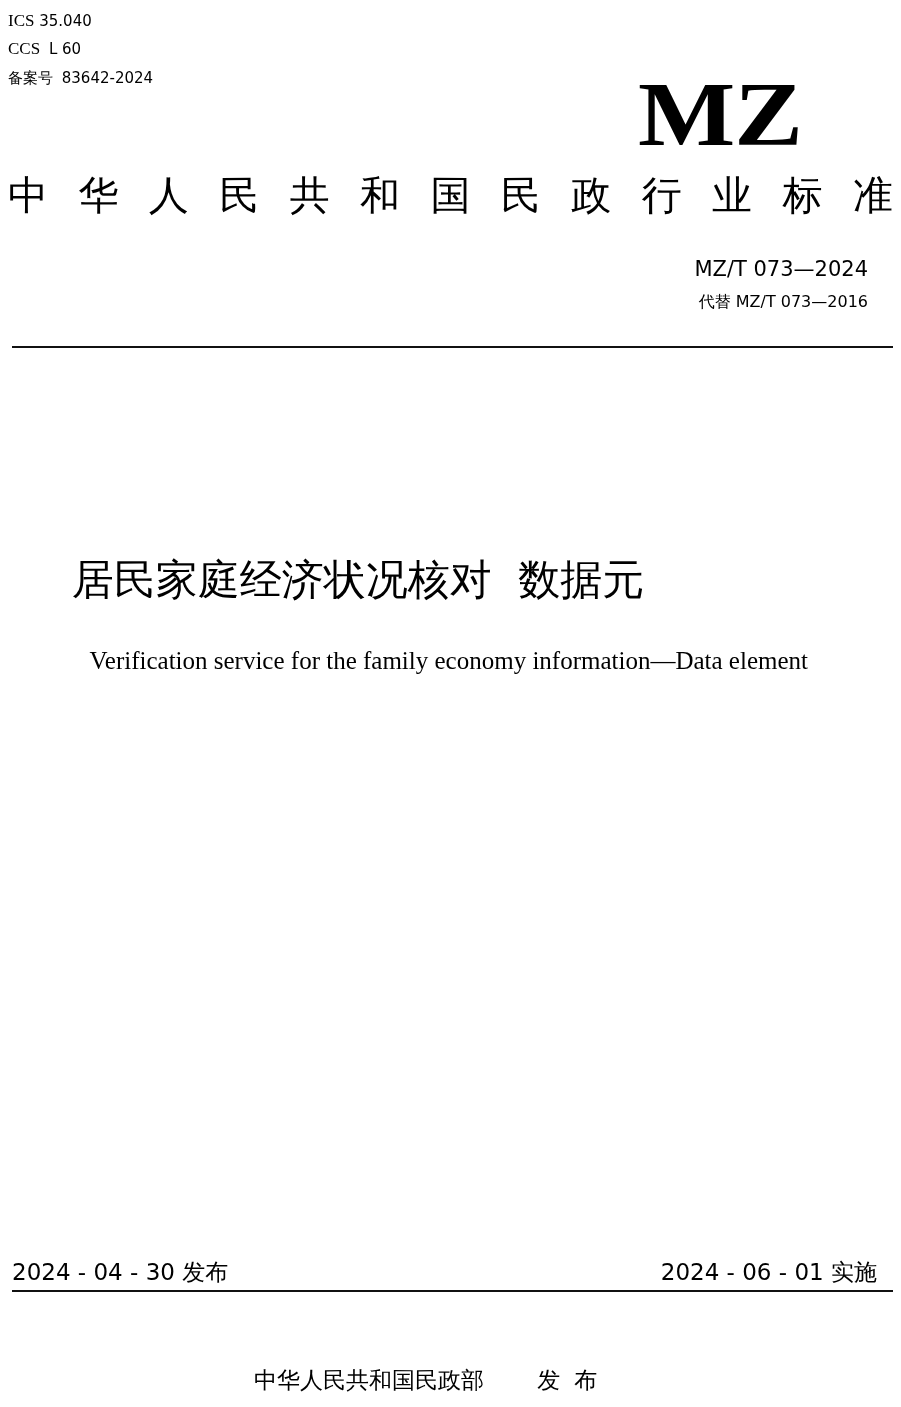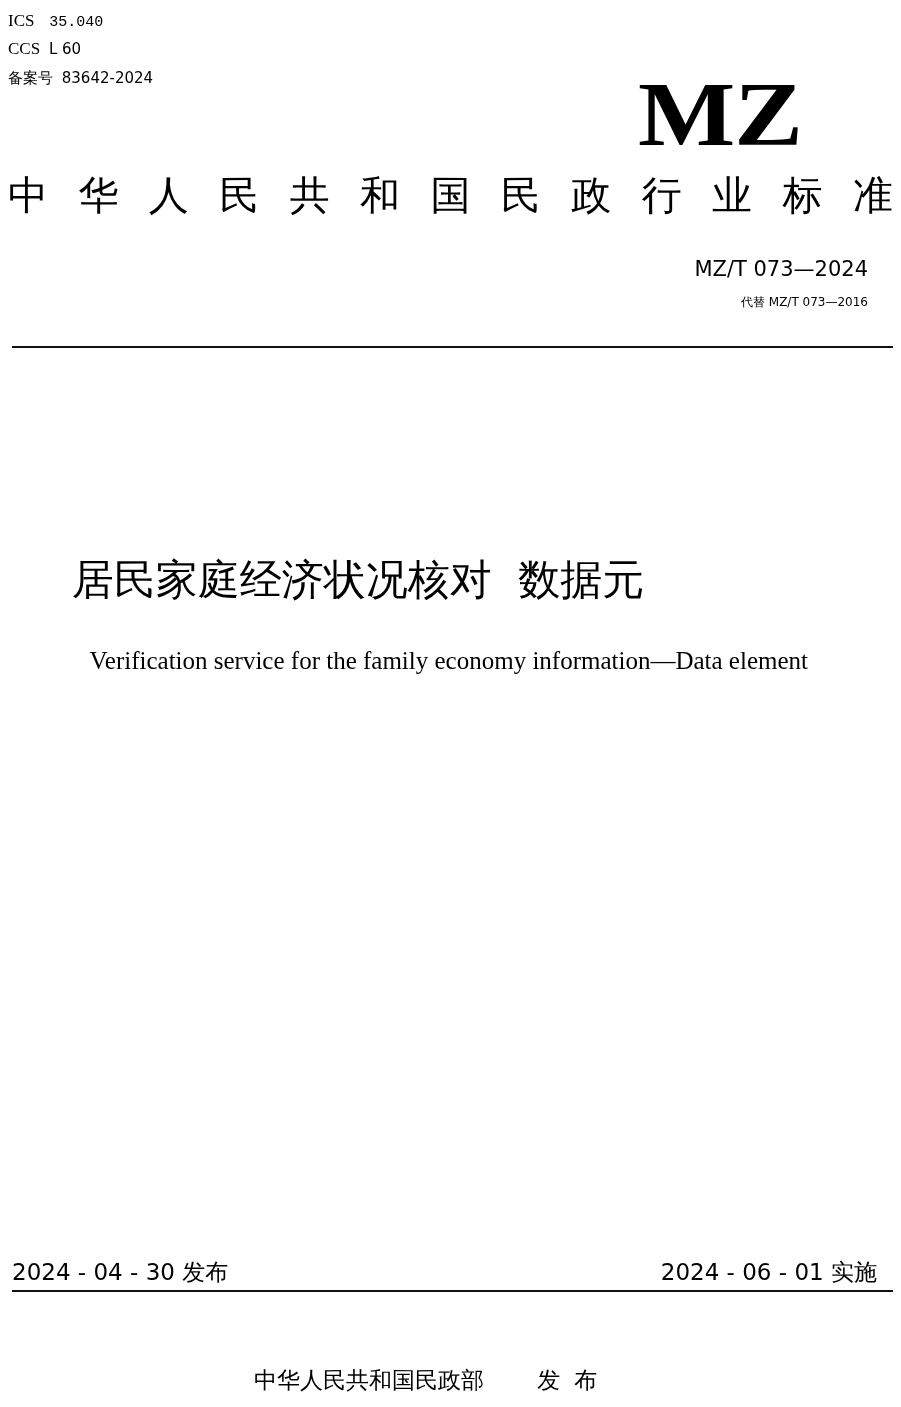--- a/index.html
+++ b/index.html
@@ -72,21 +72,21 @@
       top: 256px;
       font-size: 21px;
       line-height: 26px;
       font-family: "DejaVu Sans", sans-serif;
       white-space: nowrap;
     }
     .std-replaces {
       position: absolute;
       right: 33px;
       top: 291px;
-      font-size: 12px;
+      font-size: 16px;
       line-height: 22px;
       white-space: nowrap;
     }
 
     .rule {
       position: absolute;
       left: 12px;
       width: 881px;
       height: 2px;
       background: #111111;
@@ -147,21 +147,21 @@
       display: inline-block;
       margin-left: 46px;
       letter-spacing: 14px;
     }
   </style>
 </head>
 <body>
 
 <div class="cls-line" style="top:12px;">
   <span class="cls-label-serif">ICS</span>
-  <span class="cls-val" style="margin-left:10px;font-family:Liberation Mono, monospace;">35.040</span>
+  <span class="cls-val" style="">35.040</span>
 </div>
 <div class="cls-line" style="top:40px;">
   <span class="cls-label-serif">CCS</span>
   <span class="cls-val" style="margin-left:4px;">L 60</span>
 </div>
 <div class="cls-line" style="top:69px;">
   <span class="cls-val">备案号</span>
   <span class="cls-val" style="margin-left:4px;">83642-2024</span>
 </div>
 

